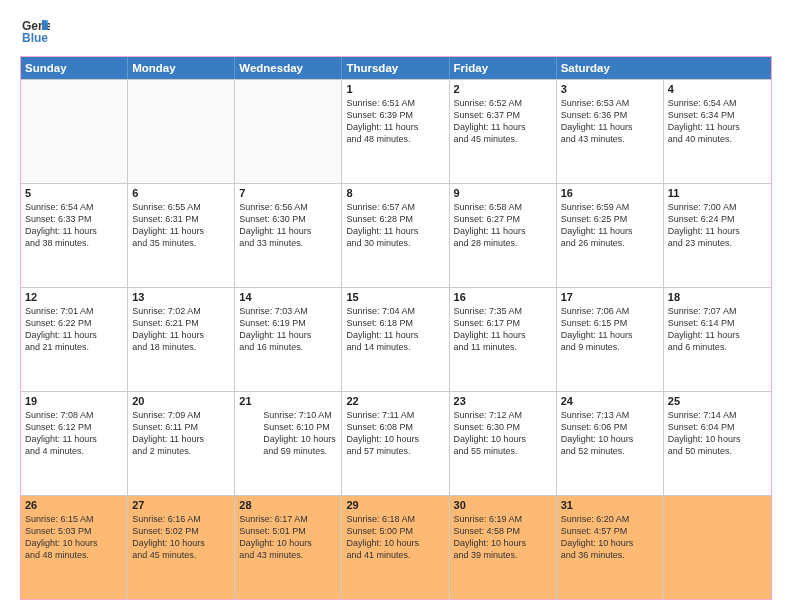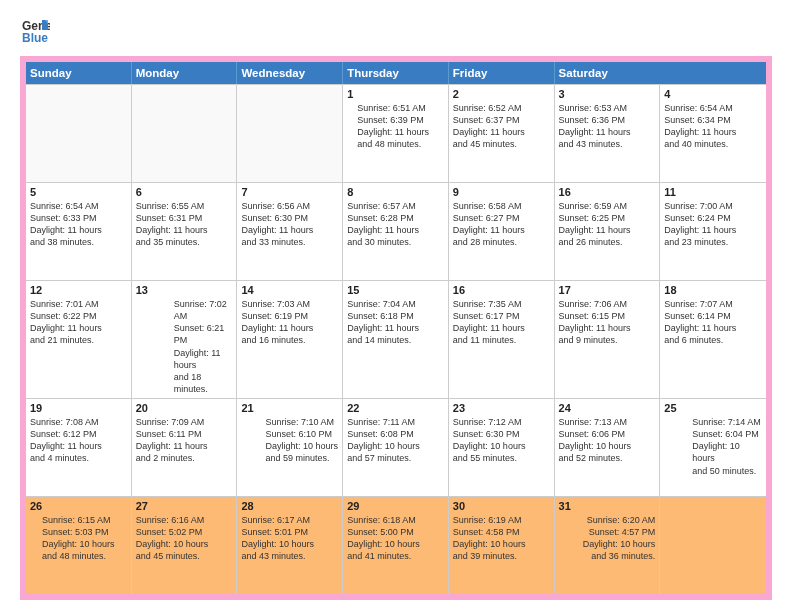--- a/index.html
+++ b/index.html
@@ -56,21 +56,21 @@
       color: #222;
     }
     .subtitle {
       font-size: 14px;
       color: #444;
     }
     .calendar {
       flex: 1;
       display: flex;
       flex-direction: column;
-      border: 6px solid #f9a8d4;
+      border: 1px solid #f9a8d4;
     }
     .cal-header-row {
       display: grid;
       grid-template-columns: repeat(7, 1fr);
       background: #3a7cc1;
     }
     .cal-header-cell {
       color: #fff;
       font-size: 11.5px;
       font-weight: bold;
@@ -149,21 +149,21 @@
         <div class="cal-header-cell">Friday</div>
         <div class="cal-header-cell">Saturday</div>
       </div>
     <div class="cal-body">
     <div class="cal-row">
           <div class="cal-cell empty"></div>
           <div class="cal-cell empty"></div>
           <div class="cal-cell empty"></div>
           <div class="cal-cell">
             <div class="day-num">1</div>
-            <div class="cell-text" style="white-space: pre-line; margin-left: 10px;">Sunrise: 6:51 AM
+            <div class="cell-text" style="white-space: pre-line;">Sunrise: 6:51 AM
 Sunset: 6:39 PM
 Daylight: 11 hours
 and 48 minutes.</div>
           </div>
           <div class="cal-cell">
             <div class="day-num">2</div>
             <div class="cell-text" style="white-space: pre-line;">Sunrise: 6:52 AM
 Sunset: 6:37 PM
 Daylight: 11 hours
 and 45 minutes.</div>
@@ -237,21 +237,21 @@
         <div class="cal-row">
           <div class="cal-cell">
             <div class="day-num">12</div>
             <div class="cell-text" style="white-space: pre-line;">Sunrise: 7:01 AM
 Sunset: 6:22 PM
 Daylight: 11 hours
 and 21 minutes.</div>
           </div>
           <div class="cal-cell">
             <div class="day-num">13</div>
-            <div class="cell-text" style="white-space: pre-line; margin-left: 38px;">Sunrise: 7:02 AM
+            <div class="cell-text" style="white-space: pre-line;">Sunrise: 7:02 AM
 Sunset: 6:21 PM
 Daylight: 11 hours
 and 18 minutes.</div>
           </div>
           <div class="cal-cell">
             <div class="day-num">14</div>
             <div class="cell-text" style="white-space: pre-line;">Sunrise: 7:03 AM
 Sunset: 6:19 PM
 Daylight: 11 hours
 and 16 minutes.</div>
@@ -323,30 +323,30 @@
           </div>
           <div class="cal-cell">
             <div class="day-num">24</div>
             <div class="cell-text" style="white-space: pre-line;">Sunrise: 7:13 AM
 Sunset: 6:06 PM
 Daylight: 10 hours
 and 52 minutes.</div>
           </div>
           <div class="cal-cell">
             <div class="day-num">25</div>
-            <div class="cell-text" style="white-space: pre-line; margin-left: 28px;">Sunrise: 7:14 AM
+            <div class="cell-text" style="white-space: pre-line;">Sunrise: 7:14 AM
 Sunset: 6:04 PM
 Daylight: 10 hours
 and 50 minutes.</div>
           </div>
         </div>
         <div class="cal-row">
           <div class="cal-cell">
             <div class="day-num">26</div>
-            <div class="cell-text" style="white-space: pre-line; margin-left: 12px;">Sunrise: 6:15 AM
+            <div class="cell-text" style="white-space: pre-line;">Sunrise: 6:15 AM
 Sunset: 5:03 PM
 Daylight: 10 hours
 and 48 minutes.</div>
           </div>
           <div class="cal-cell">
             <div class="day-num">27</div>
             <div class="cell-text" style="white-space: pre-line;">Sunrise: 6:16 AM
 Sunset: 5:02 PM
 Daylight: 10 hours
 and 45 minutes.</div>
@@ -367,21 +367,21 @@
           </div>
           <div class="cal-cell">
             <div class="day-num">30</div>
             <div class="cell-text" style="white-space: pre-line;">Sunrise: 6:19 AM
 Sunset: 4:58 PM
 Daylight: 10 hours
 and 39 minutes.</div>
           </div>
           <div class="cal-cell">
             <div class="day-num">31</div>
-            <div class="cell-text" style="white-space: pre-line; text-align: right;">Sunrise: 6:20 AM
+            <div class="cell-text" style="white-space: pre-line;">Sunrise: 6:20 AM
 Sunset: 4:57 PM
 Daylight: 10 hours
 and 36 minutes.</div>
           </div>
           <div class="cal-cell empty"></div>
         </div>
       </div>
   </div>
 </div>
 

